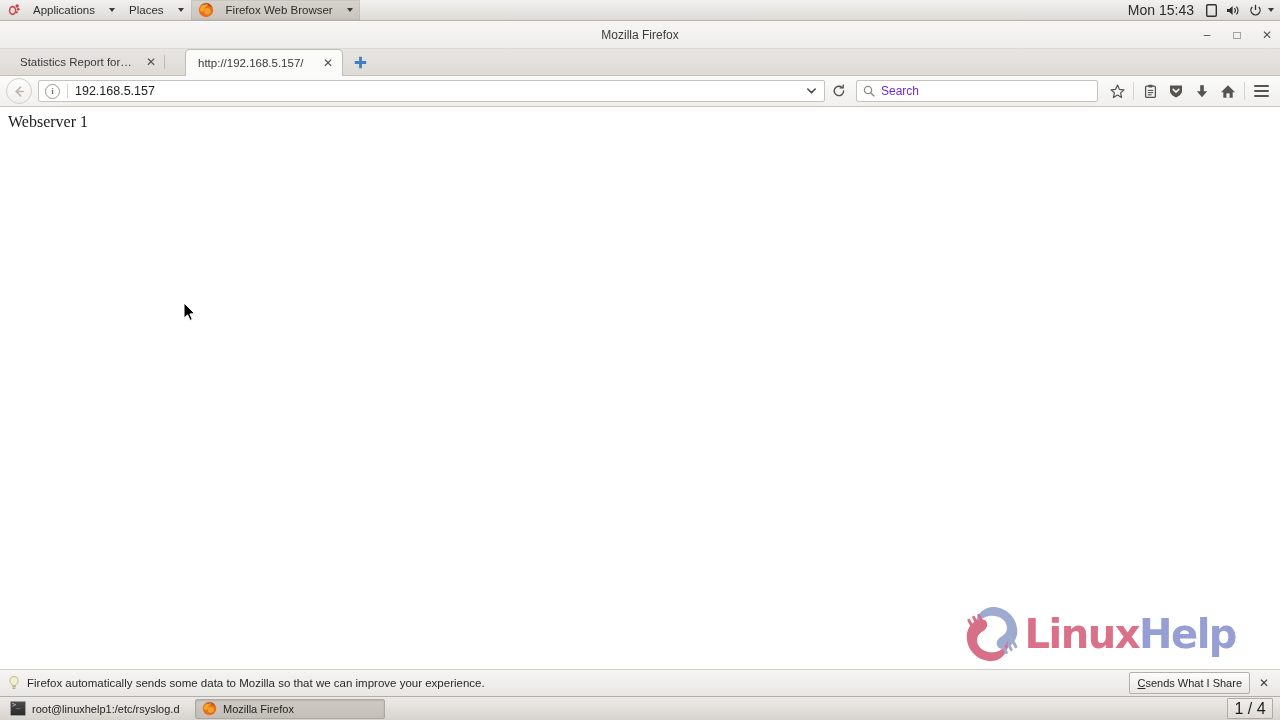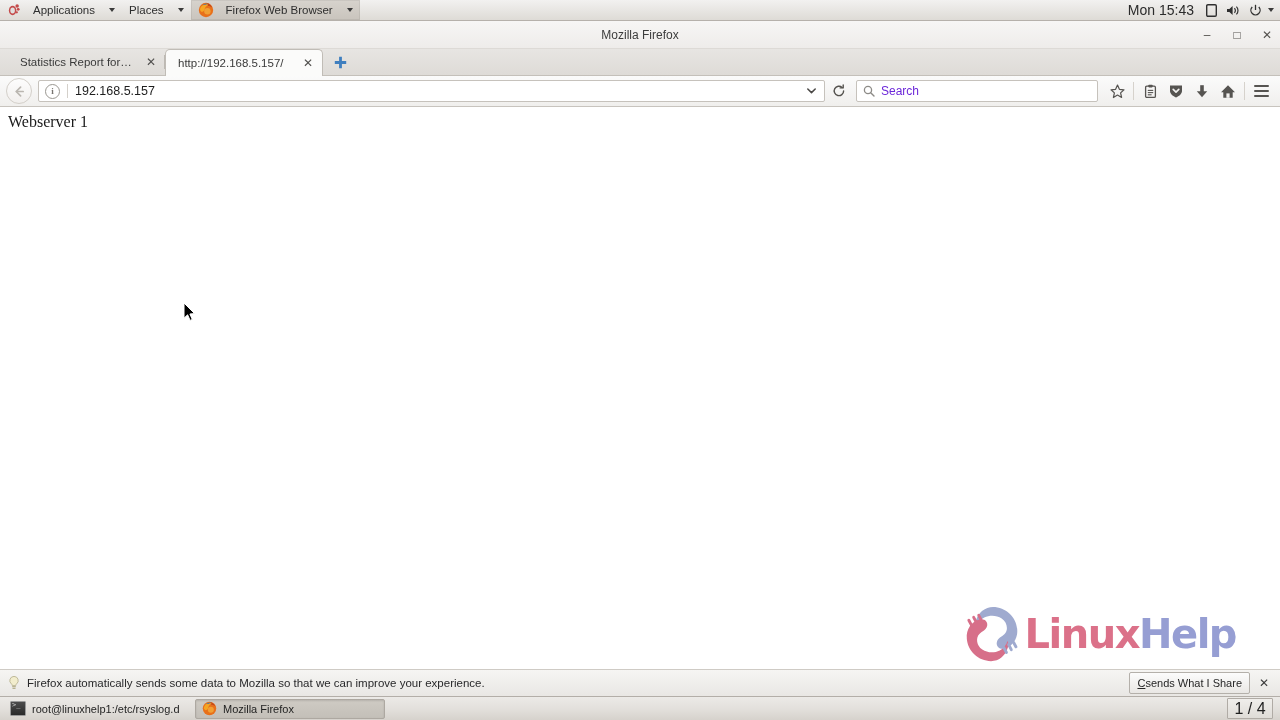--- a/index.html
+++ b/index.html
@@ -381,21 +381,21 @@
         <span class="win-btn">□</span>
         <span class="win-btn">✕</span>
       </div>
     </div>
 
     <div class="tabstrip">
       <div class="tab inactive" style="width:157px;">
         <span class="tab-label">Statistics Report for HA...</span>
         <span class="tab-close">✕</span>
       </div>
-      <div class="tab active" style="width:158px;">
+      <div class="tab active" style="width:158px;margin-left:20px;">
         <span class="tab-label">http://192.168.5.157/</span>
         <span class="tab-close">✕</span>
       </div>
       <div class="newtab">
         <svg width="13" height="13" viewBox="0 0 13 13">
           <path d="M5.1 0.8 h2.8 v4.3 h4.3 v2.8 h-4.3 v4.3 h-2.8 v-4.3 h-4.3 v-2.8 h4.3 z" fill="#3f7fbf"></path>
         </svg>
       </div>
     </div>
 

